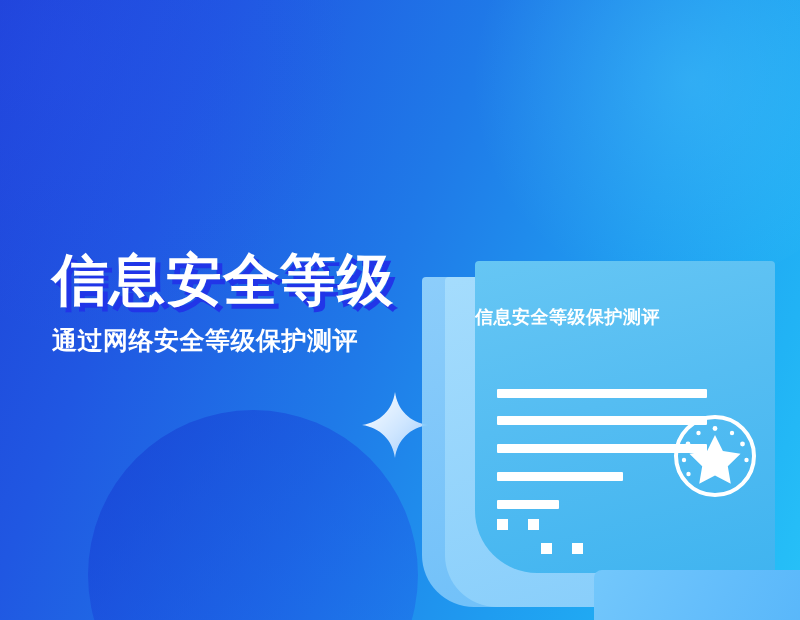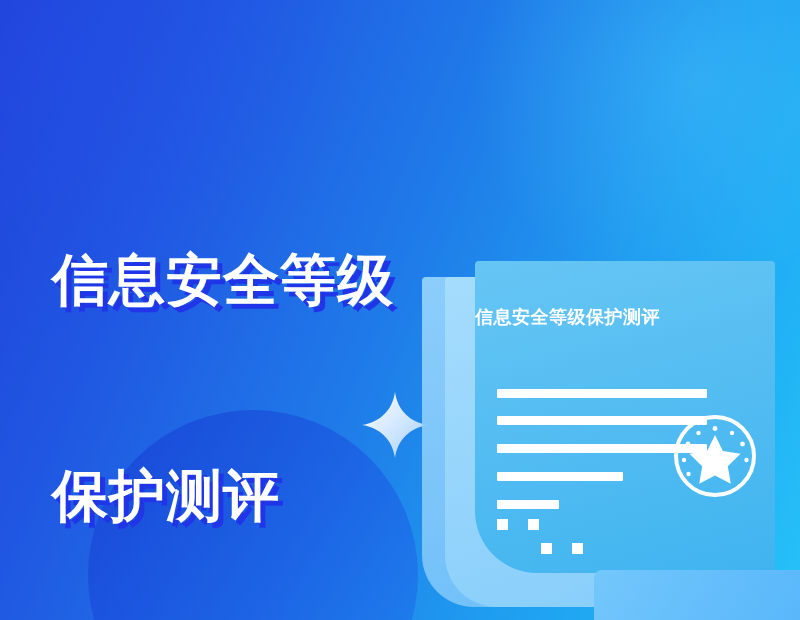--- a/index.html
+++ b/index.html
@@ -183,24 +183,24 @@
           <stop offset="55%" stop-color="#cfe6ff"></stop>
           <stop offset="100%" stop-color="#9ecbfb"></stop>
         </linearGradient>
       </defs>
       <path d="M33 0 C35.5 18 48 30.5 66 33 C48 35.5 35.5 48 33 66 C30.5 48 18 35.5 0 33 C18 30.5 30.5 18 33 0 Z" fill="url(#spkg)"></path>
     </svg>
   </div>
 
   <div class="headline">
     <span class="hl-line">信息安全等级</span>
-    <span class="hl-line">保护测评</span>
   </div>
 
   <div class="subhead">
+    <span class="sub-line">通过网络安全等级保护测评</span>
   </div>
 
   <div class="cert-stack">
     <div class="card-back-2"></div>
     <div class="card-back-1"></div>
 
     <div class="card-main">
       <div class="card-title">信息安全等级保护测评</div>
       <div id="cert-lines">
           <div class="line-row" style="left: 22px; top: 128px; width: 210px;"></div>

